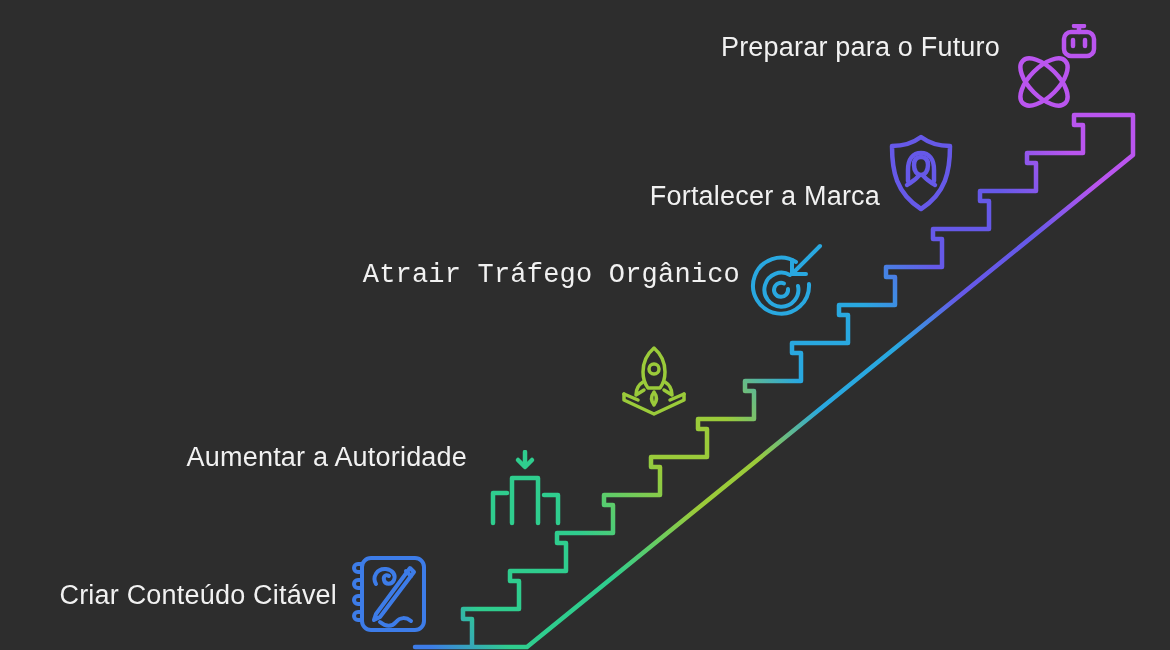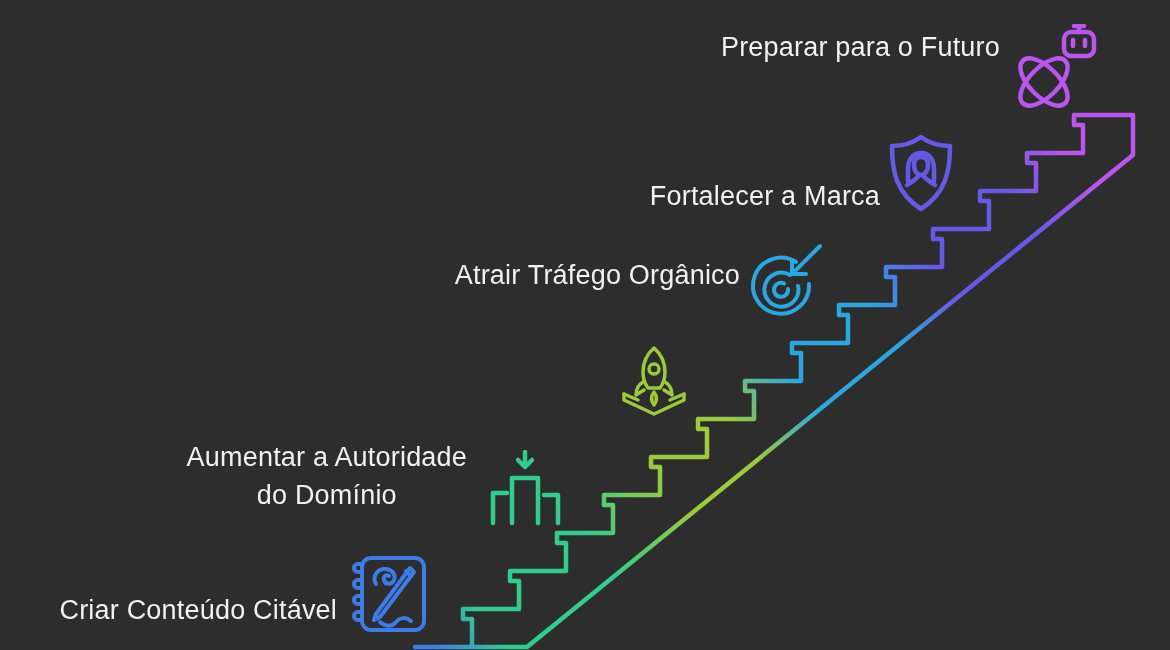--- a/index.html
+++ b/index.html
@@ -10,24 +10,24 @@
     background:#2d2d2d; overflow:hidden;
   }
   .stairs-svg{ position:absolute; left:0; top:0; }
   .step-label{
     position:absolute; text-align:center; color:var(--text);
     font-size:27px; line-height:38px; font-weight:400;
     letter-spacing:.2px; white-space:nowrap;
   }
   .step-label div{ white-space:nowrap; }
   .icon{ position:absolute; }
-  #label-criar{ right:833px; top:591px; }
+  #label-criar{ right:833px; top:576px; }
   #label-aumentar{ right:703px; top:438px; }
   #label-melhorar{ right:572px; top:346px; }
-  #label-atrair{ right:430px; top:256px; }
+  #label-atrair{ right:430px; top:256px;font-family:Liberation Mono, monospace; }
   #label-fortalecer{ right:290px; top:149px;margin-top:28px; }
   #label-preparar{ right:170px; top:28px; }
   #icon-notebook{ left:348px; top:554px; }
   #icon-podium{ left:484px; top:450px; }
   #icon-rocket{ left:618px; top:344px; }
   #icon-target{ left:746px; top:240px; }
   #icon-shield{ left:886px; top:133px; }
   #icon-ai{ left:1012px; top:24px; }
 </style>
 </head>
@@ -67,21 +67,20 @@
          V125 H1074 V115 H1133
          V155 L527 647 H415"></path>
   </svg>
 
   <div class="step-label" id="label-criar">
     <div>Criar Conteúdo Citável</div>
   </div>
 
   <div class="step-label" id="label-aumentar">
     <div>Aumentar a Autoridade</div>
-    <div>do Domínio</div>
   </div>
 
   <div class="step-label" id="label-melhorar">
   </div>
 
   <div class="step-label" id="label-atrair">
     <div>Atrair Tráfego Orgânico</div>
   </div>
 
   <div class="step-label" id="label-fortalecer">

